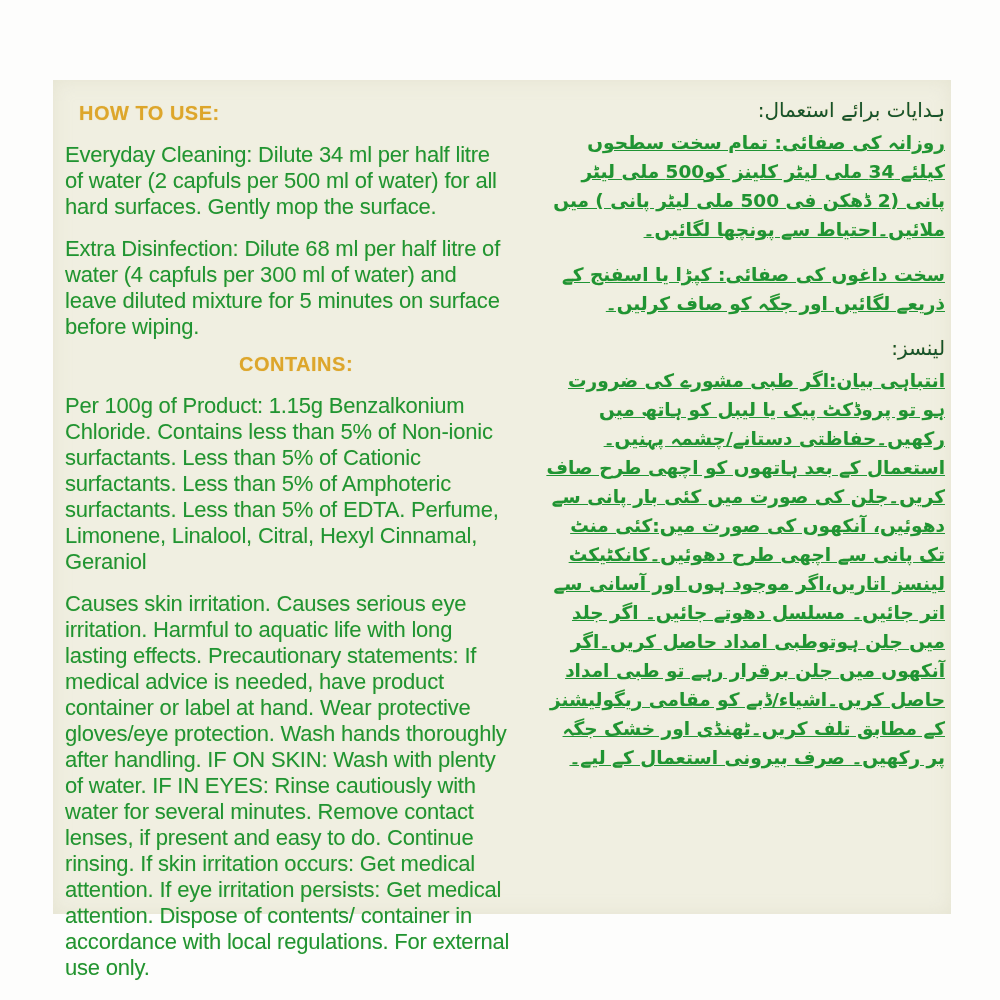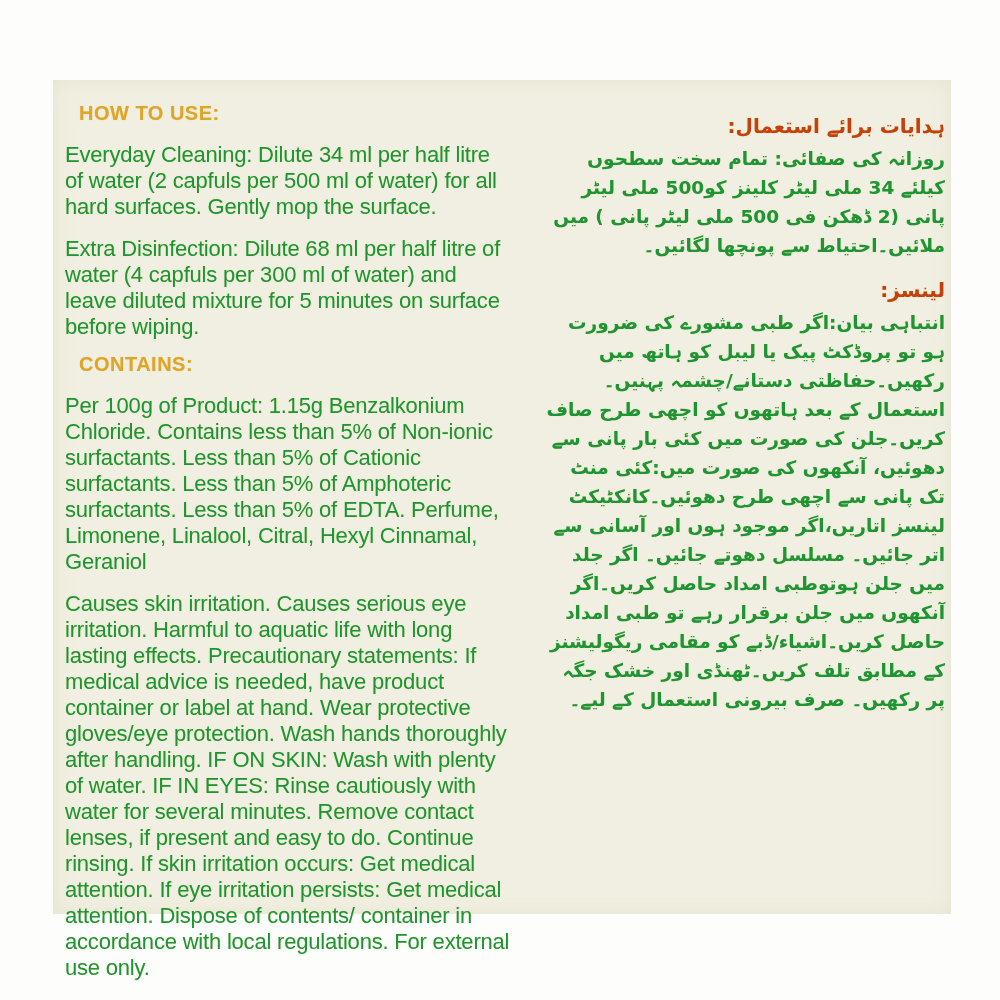--- a/index.html
+++ b/index.html
@@ -45,44 +45,45 @@
   }
   .h-en {
     margin: 0 0 2px 14px;
     color: #dda62b;
     font-size: 20px;
     font-weight: bold;
     letter-spacing: 0.5px;
     line-height: 26px;
     text-shadow: 0 0 1px rgba(221,166,43,0.45);
   }
-  .h-en.spaced { margin-top: 0; }
+  .h-en.spaced { margin-top: 0; text-align: center; }
   .p-en {
     margin: 16px 0 11px 0;
     font-size: 22px;
     font-weight: normal;
     letter-spacing: -0.2px;
     line-height: 26px;
     text-shadow: 0 0 1px rgba(180,200,60,0.35);
   }
   .h-ur {
-    margin: 16px 0 4px 0;
-    color: #c2410c;
+    margin: 0 0 4px 0;
+    color: #14532d;
     font-size: 20px;
-    font-weight: bold;
+    font-weight: normal;
     line-height: 28px;
     text-shadow: 0 0 1px rgba(221,166,43,0.45);
   }
   .h-ur.spaced { margin-top: 14px; }
   .p-ur {
     margin: 0 0 16px 0;
     font-size: 18.5px;
     font-weight: bold;
     line-height: 29px;
     text-shadow: 0 0 1px rgba(180,200,60,0.35);
+    text-decoration: underline;
   }
 </style>
 </head>
 <body>
 
 <div class="page">
   <div class="label">
 
     <div class="col-en">
       <h2 class="h-en">HOW TO USE:</h2>
@@ -91,19 +92,20 @@
 
       <h2 class="h-en spaced">CONTAINS:</h2>
       <p class="p-en">Per 100g of Product: 1.15g Benzalkonium Chloride. Contains less than 5% of Non-ionic surfactants. Less than 5% of Cationic surfactants. Less than 5% of Amphoteric surfactants. Less than 5% of EDTA. Perfume, Limonene, Linalool, Citral, Hexyl Cinnamal, Geraniol</p>
 
       <p class="p-en">Causes skin irritation. Causes serious eye irritation. Harmful to aquatic life with long lasting effects. Precautionary statements: If medical advice is needed, have product container or label at hand. Wear protective gloves/eye protection. Wash hands thoroughly after handling. IF ON SKIN: Wash with plenty of water. IF IN EYES: Rinse cautiously with water for several minutes. Remove contact lenses, if present and easy to do. Continue rinsing. If skin irritation occurs: Get medical attention. If eye irritation persists: Get medical attention. Dispose of contents/ container in accordance with local regulations. For external use only.</p>
     </div>
 
     <div class="col-ur" dir="rtl">
       <h2 class="h-ur">ہدایات برائے استعمال:</h2>
       <p class="p-ur">روزانہ کی صفائی: تمام سخت سطحوں کیلئے 34 ملی لیٹر کلینز کو500 ملی لیٹر پانی (2 ڈھکن فی 500 ملی لیٹر پانی ) میں ملائیں۔احتیاط سے پونچھا لگائیں۔</p>
+      <p class="p-ur">سخت داغوں کی صفائی: کپڑا یا اسفنج کے ذریعے لگائیں اور جگہ کو صاف کرلیں۔</p>
 
       <h2 class="h-ur spaced">لینسز:</h2>
       <p class="p-ur">انتباہی بیان:اگر طبی مشورے کی ضرورت ہو تو پروڈکٹ پیک یا لیبل کو ہاتھ میں رکھیں۔حفاظتی دستانے/چشمہ پہنیں۔استعمال کے بعد ہاتھوں کو اچھی طرح صاف کریں۔جلن کی صورت میں کئی بار پانی سے دھوئیں، آنکھوں کی صورت میں:کئی منٹ تک پانی سے اچھی طرح دھوئیں۔کانکٹیکٹ لینسز اتاریں،اگر موجود ہوں اور آسانی سے اتر جائیں۔ مسلسل دھوتے جائیں۔ اگر جلد میں جلن ہوتوطبی امداد حاصل کریں۔اگر آنکھوں میں جلن برقرار رہے تو طبی امداد حاصل کریں۔اشیاء/ڈبے کو مقامی ریگولیشنز کے مطابق تلف کریں۔ٹھنڈی اور خشک جگہ پر رکھیں۔ صرف بیرونی استعمال کے لیے۔</p>
     </div>
 
   </div>
 </div>
 
 </body></html>

